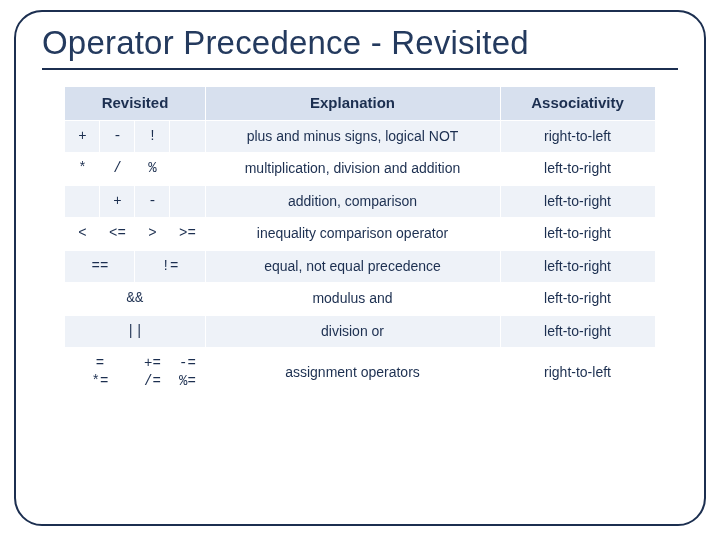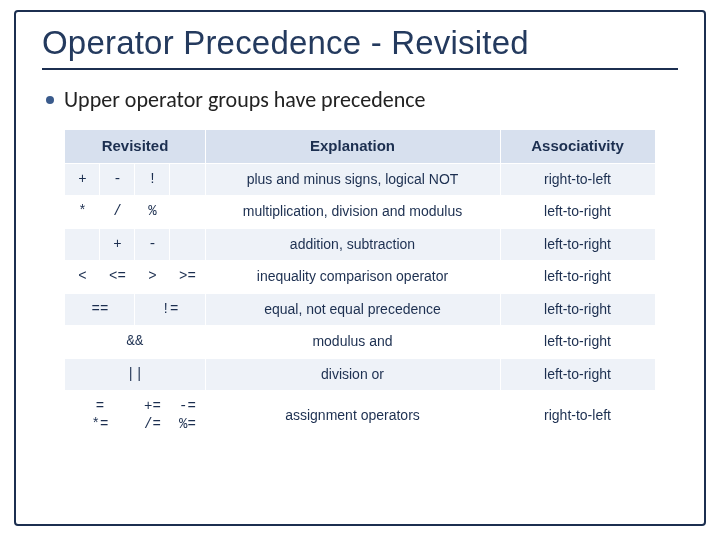--- a/index.html
+++ b/index.html
@@ -6,21 +6,21 @@
   html, body { width: 720px; height: 540px; }
   body {
     font-family: "Segoe UI", "Helvetica Neue", Arial, sans-serif;
     background: #fff;
     padding: 10px 14px 14px 14px;
   }
   .card {
     width: 100%;
     height: 100%;
     border: 2px solid #1c2f50;
-    border-radius: 4px;
+    border-radius: 28px;
     padding: 12px 26px 18px 26px;
     position: relative;
     overflow: hidden;
   }
   .title {
     font-size: 33px;
     font-weight: 400;
     color: #243a5e;
     font-family: "Calibri Light", "Segoe UI Light", "Helvetica Neue", Arial, sans-serif;
     letter-spacing: 0.2px;
@@ -77,24 +77,20 @@
   .mono { font-family: "Courier New", Consolas, monospace; font-size: 14px; color: #1c2f50; }
   td.exp, td.assoc { font-family: Arial, sans-serif; font-size: 14px; color: #1c2f50; }
   .stack { display: inline-block; line-height: 1.25; }
 </style>
 </head>
 <body>
 
 <div class="card">
   <h1 class="title">Operator Precedence - Revisited</h1>
   <hr class="rule">
-  <div class="bullet-row">
-    <span class="dot"></span>
-    <span class="bullet-text">Upper operator groups have precedence</span>
-  </div>
 
   <table class="prec">
     <colgroup>
       <col class="op-sub">
         <col class="op-sub">
         <col class="op-sub">
         <col class="op-sub">
       <col class="exp">
         <col class="assoc">
     </colgroup>
@@ -112,29 +108,29 @@
           <td class="mono">!</td>
           <td class="mono"></td>
           <td class="exp">plus and minus signs, logical NOT</td>
           <td class="assoc">right-to-left</td>
         </tr>
         <tr class="even">
           <td class="mono">*</td>
           <td class="mono">/</td>
           <td class="mono">%</td>
           <td class="mono"></td>
-          <td class="exp">multiplication, division and modulus</td>
+          <td class="exp">multiplication, division and addition</td>
           <td class="assoc">left-to-right</td>
         </tr>
         <tr class="odd">
           <td class="mono"></td>
           <td class="mono">+</td>
           <td class="mono">-</td>
           <td class="mono"></td>
-          <td class="exp">addition, subtraction</td>
+          <td class="exp">addition, comparison</td>
           <td class="assoc">left-to-right</td>
         </tr>
         <tr class="even">
           <td class="mono">&lt;</td>
           <td class="mono">&lt;=</td>
           <td class="mono">&gt;</td>
           <td class="mono">&gt;=</td>
           <td class="exp">inequality comparison operator</td>
           <td class="assoc">left-to-right</td>
         </tr>

